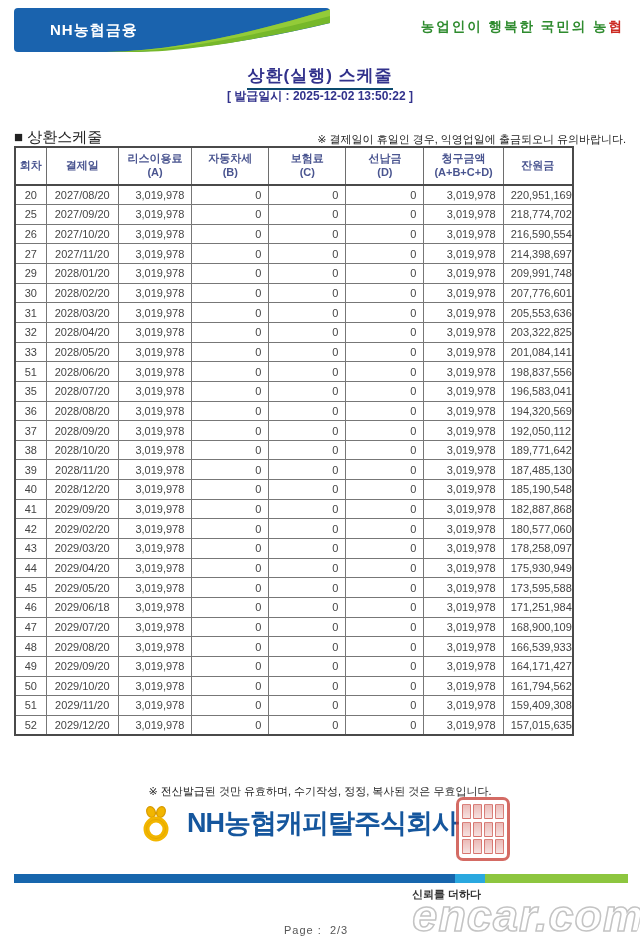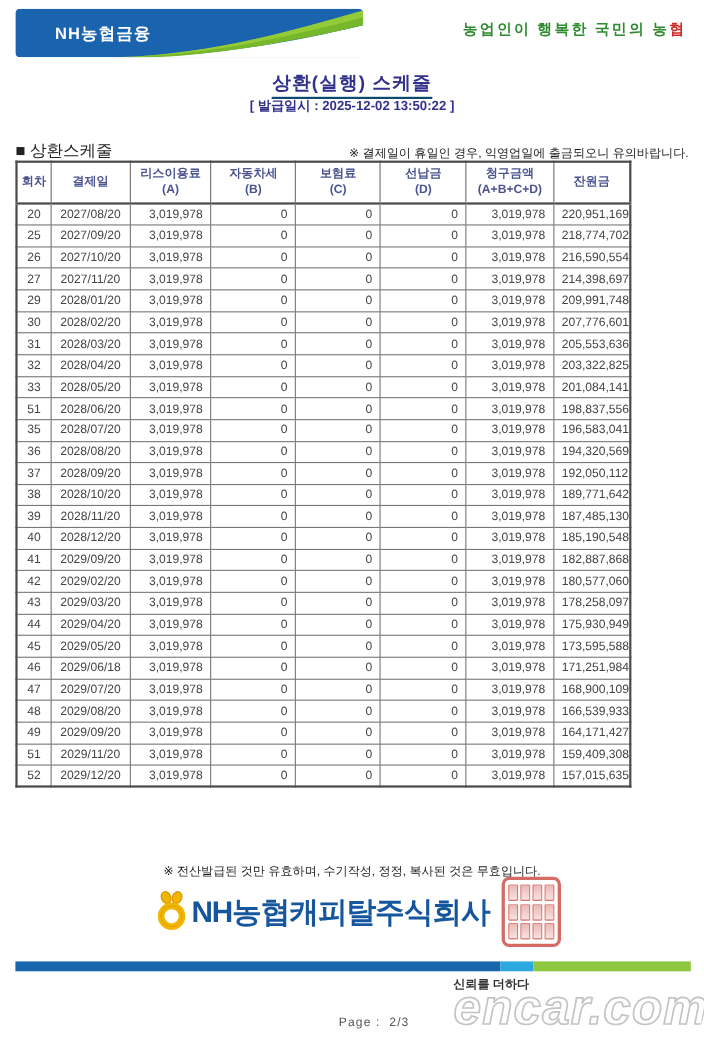--- a/index.html
+++ b/index.html
@@ -67,21 +67,21 @@
   .sched-table td.c-center { text-align:center; padding:0 2px; }
   .sched-table td.c-num { text-align:right; }
 
   
   .disclaimer {
     position:absolute; left:0; top:784px; width:100%; text-align:center;
     font-size:11px; color:#222;
   }
   .company-logo {
     position:absolute; left:140px; top:805px; height:42px;
-    display:flex; align-items:flex-end; gap:2px;
+    display:flex; align-items:flex-start; gap:15px;
   }
   .company-logo .emblem { width:32px; height:38px; }
   .company-name {
     color:#15569d; font-size:27px; font-weight:bold; letter-spacing:-1px;
     white-space:nowrap;
   }
   .seal {
     position:absolute; left:456px; top:797px; width:54px; height:64px;
     border:3px solid rgba(197,57,48,.75); border-radius:7px;
     padding:4px 3px; display:flex; flex-direction:column; justify-content:space-between;
@@ -99,21 +99,21 @@
   }
   .footer-bar .seg1 { width:71.8%; background:#1766ad; }
   .footer-bar .seg2 { width:4.9%;  background:#2aa8df; }
   .footer-bar .seg3 { width:23.3%; background:#8dc63f; }
   .tagline {
     position:absolute; left:412px; top:887px; font-size:11px; color:#333;
     font-weight:bold; white-space:nowrap;
   }
   .page-num {
     position:absolute; left:284px; top:924px; font-size:11px; color:#555;
-    letter-spacing:1px; white-space:nowrap;margin-left:24px;
+    letter-spacing:1px; white-space:nowrap;
   }
   .watermark {
     position:absolute; right:-4px; top:890px;
     font-size:45px; font-weight:bold; font-style:italic; letter-spacing:1px;
     color:#ffffff; -webkit-text-stroke:1.5px #c4c4c4;
     text-shadow:0 0 1px #d0d0d0; white-space:nowrap;
   }
 </style>
 </head>
 <body>
@@ -410,20 +410,30 @@
           <td class="c-center">49</td>
           <td class="c-center">2029/09/20</td>
           <td class="c-num">3,019,978</td>
           <td class="c-num">0</td>
           <td class="c-num">0</td>
           <td class="c-num">0</td>
           <td class="c-num">3,019,978</td>
           <td class="c-num">164,171,427</td>
         </tr>
         <tr>
+          <td class="c-center">50</td>
+          <td class="c-center">2029/10/20</td>
+          <td class="c-num">3,019,978</td>
+          <td class="c-num">0</td>
+          <td class="c-num">0</td>
+          <td class="c-num">0</td>
+          <td class="c-num">3,019,978</td>
+          <td class="c-num">161,794,562</td>
+        </tr>
+        <tr>
           <td class="c-center">51</td>
           <td class="c-center">2029/11/20</td>
           <td class="c-num">3,019,978</td>
           <td class="c-num">0</td>
           <td class="c-num">0</td>
           <td class="c-num">0</td>
           <td class="c-num">3,019,978</td>
           <td class="c-num">159,409,308</td>
         </tr>
         <tr>

